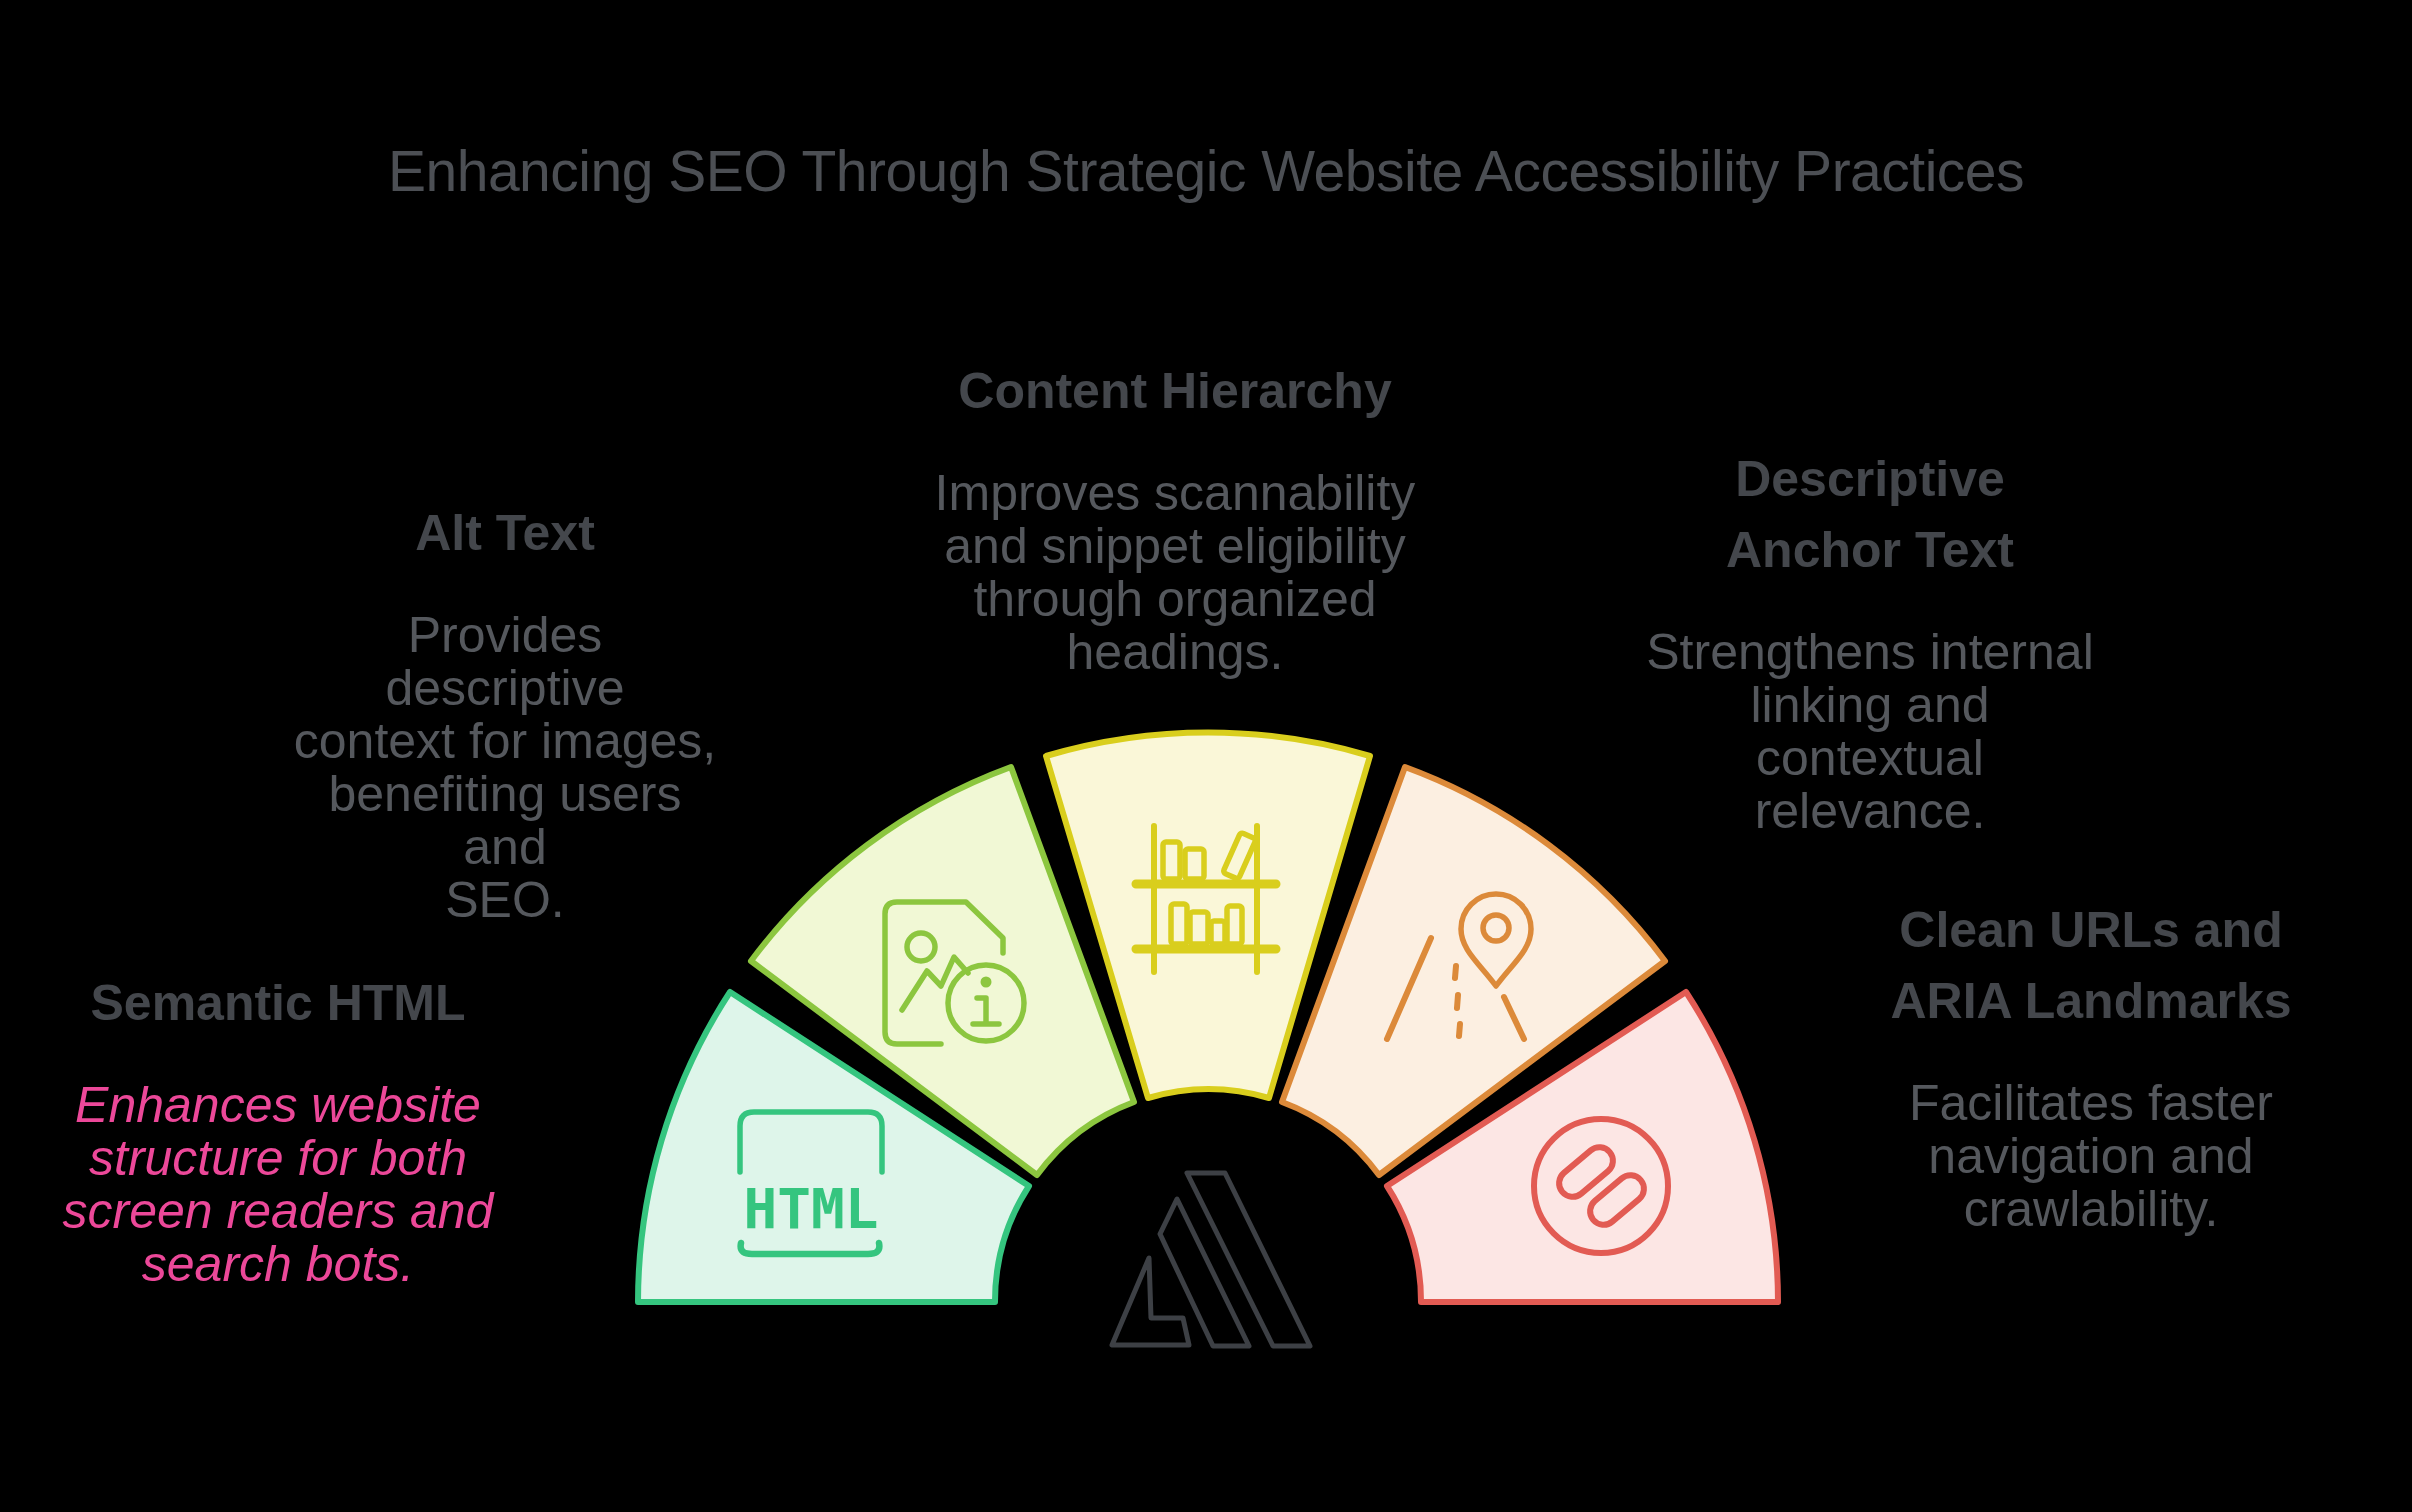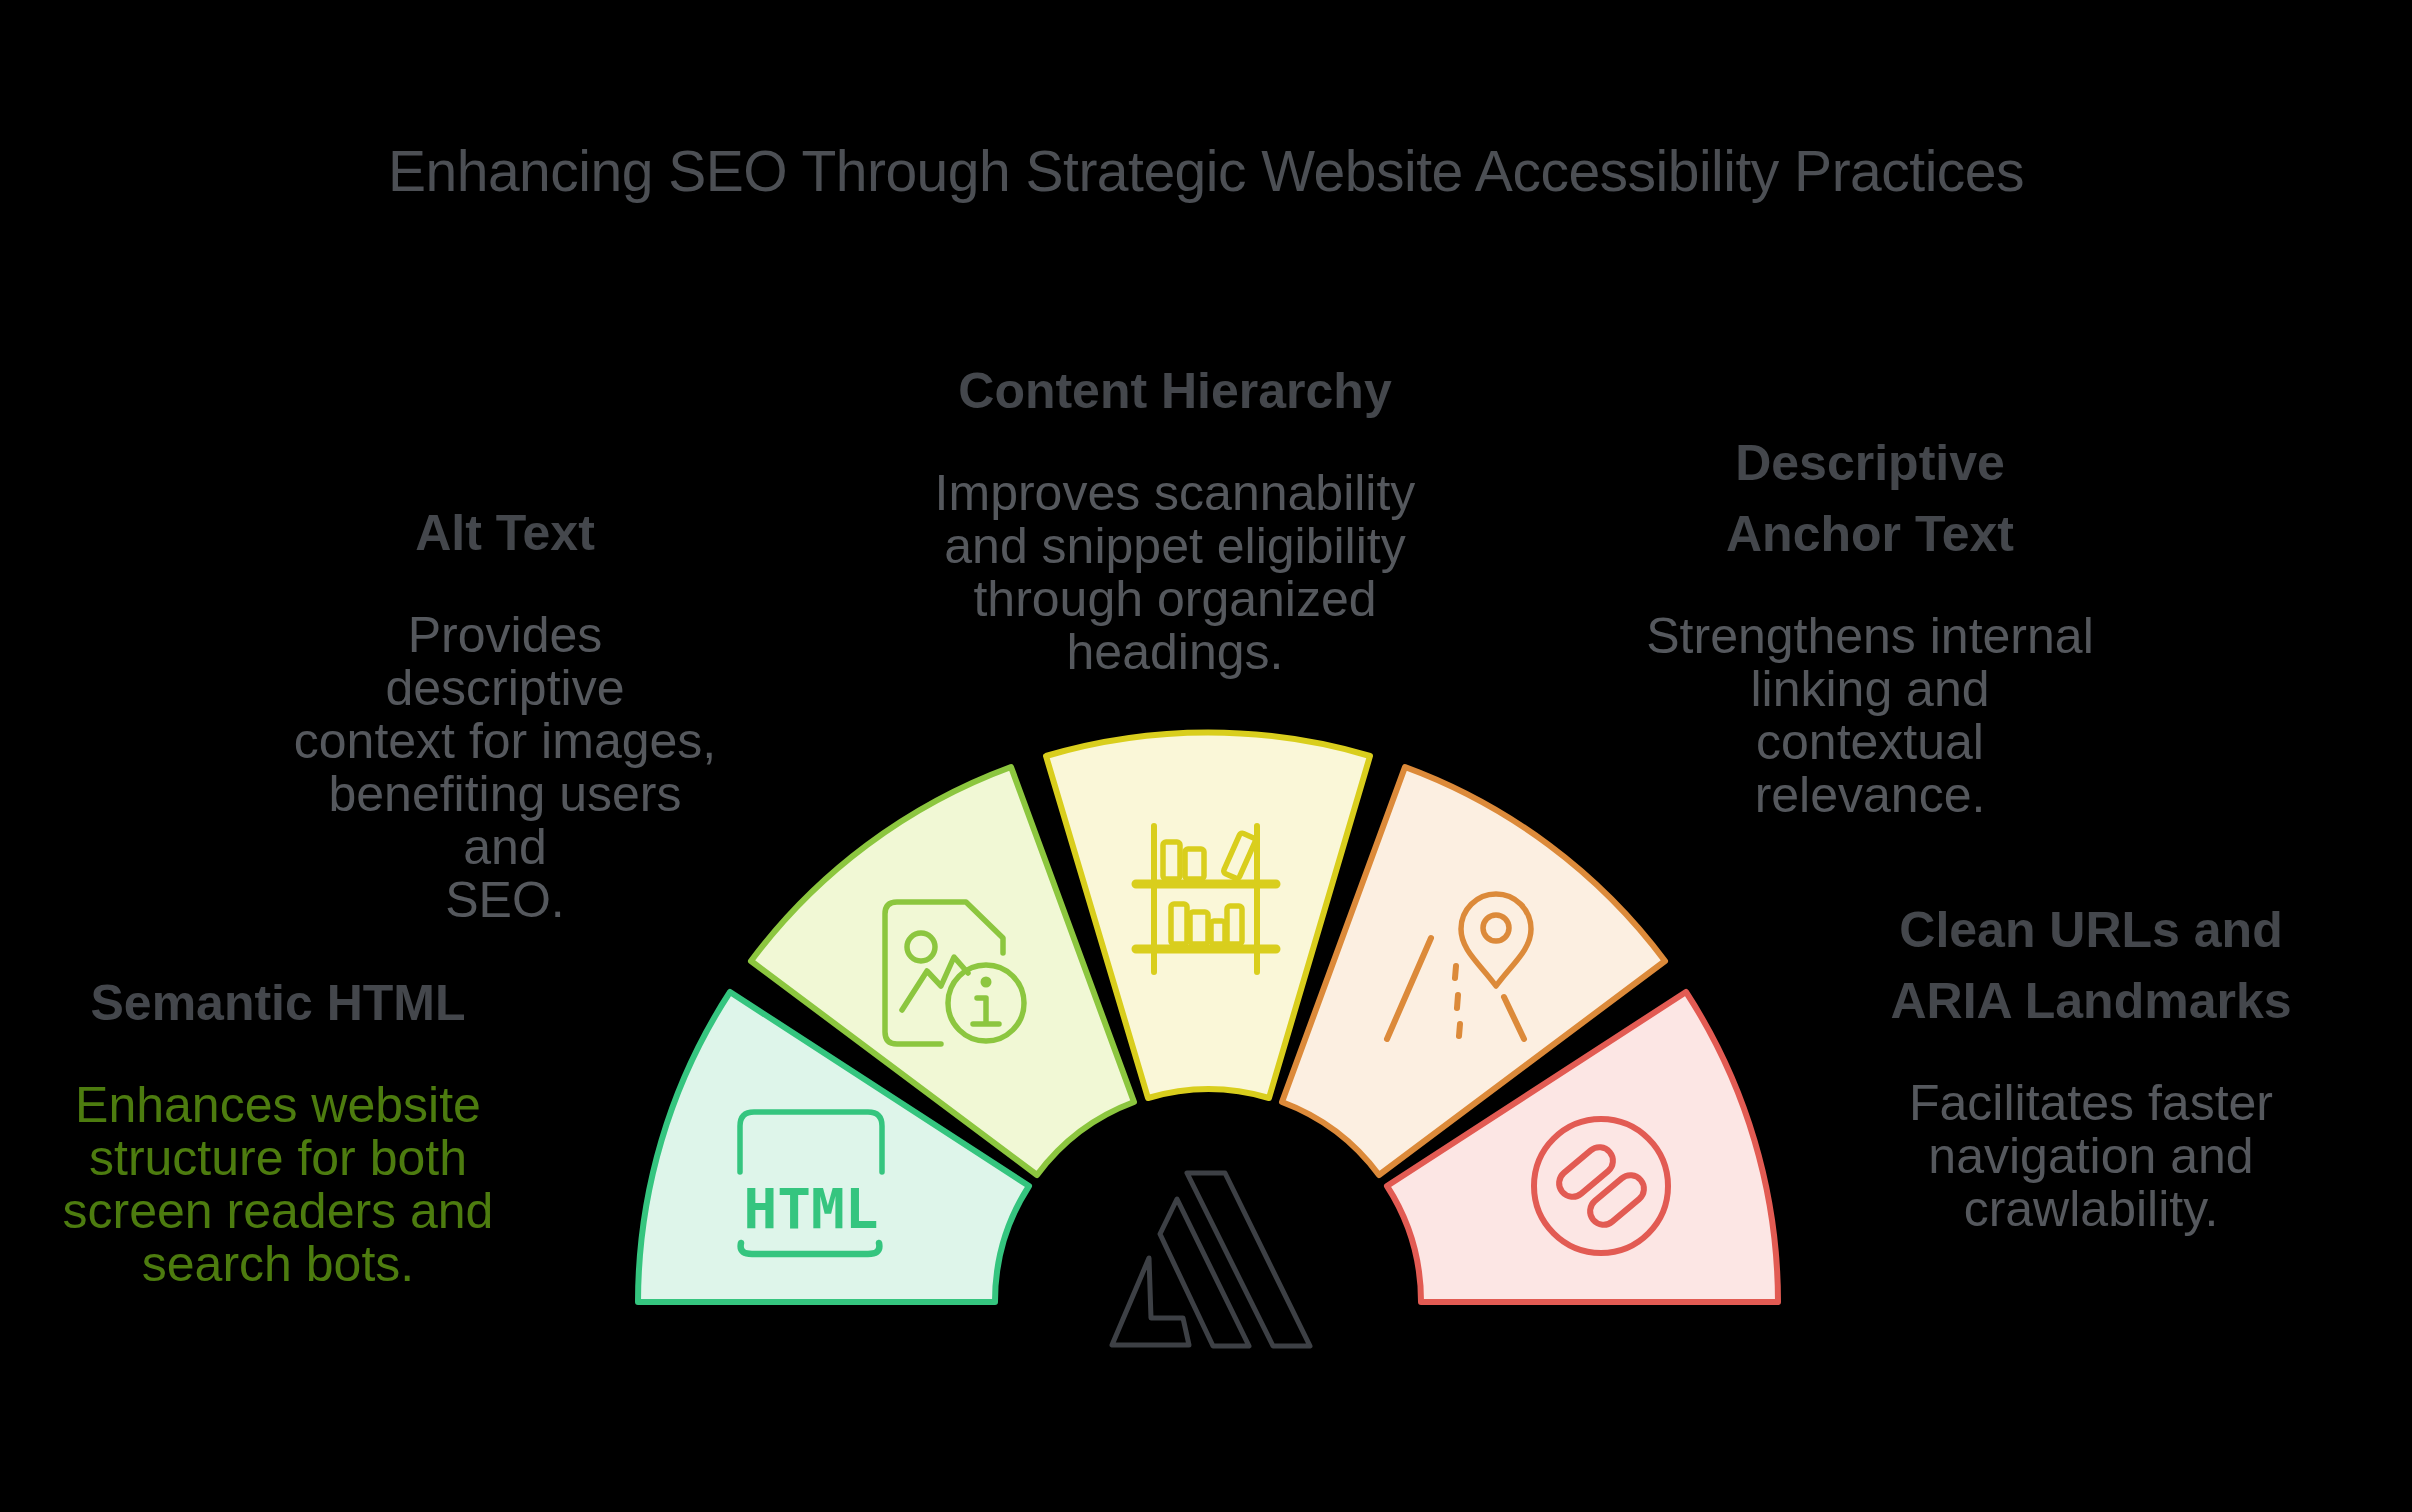--- a/index.html
+++ b/index.html
@@ -10,34 +10,34 @@
   .title{
     position:absolute;left:0;top:138px;width:2412px;text-align:center;
     font-size:57px;font-weight:normal;letter-spacing:-0.5px;margin:0;
   }
   .label{position:absolute;text-align:center;}
   .label h2{margin:0 0 40px 0;font-size:50px;line-height:71px;font-weight:bold;}
   .label p{margin:0;font-size:50px;line-height:53px;font-weight:normal;}
   #lbl-semantic-html{left:28px;top:968px;width:500px;}
   #lbl-alt-text{left:285px;top:498px;width:440px;}
   #lbl-content-hierarchy{left:925px;top:356px;width:500px;text-decoration:underline;}
-  #lbl-descriptive-anchor{left:1640px;top:428px;width:460px;}
+  #lbl-descriptive-anchor{left:1640px;top:444px;width:460px;}
   #lbl-clean-urls{left:1846px;top:895px;width:490px;}
   svg.fan{position:absolute;left:0;top:0;}
 </style>
 </head>
 <body>
 
 <div class="stage">
 
   <h1 class="title" style="color: rgb(76, 79, 84);">Enhancing SEO Through Strategic Website Accessibility Practices</h1>
 
   <div class="label" id="lbl-semantic-html">
     <h2 style="color: rgb(68, 71, 76);">Semantic HTML</h2>
-    <p style="color: #4d7c0f;">Enhances website<br>structure for both<br>screen readers and<br>search bots.</p>
+    <p style="color: #ec4899; font-style: italic;">Enhances website<br>structure for both<br>screen readers and<br>search bots.</p>
   </div>
 
   <div class="label" id="lbl-alt-text">
     <h2 style="color: rgb(68, 71, 76);">Alt Text</h2>
     <p style="color: rgb(85, 88, 93);">Provides descriptive<br>context for images,<br>benefiting users and<br>SEO.</p>
   </div>
 
   <div class="label" id="lbl-content-hierarchy">
     <h2 style="color: rgb(68, 71, 76);">Content Hierarchy</h2>
     <p style="color: rgb(85, 88, 93);">Improves scannability<br>and snippet eligibility<br>through organized<br>headings.</p>

